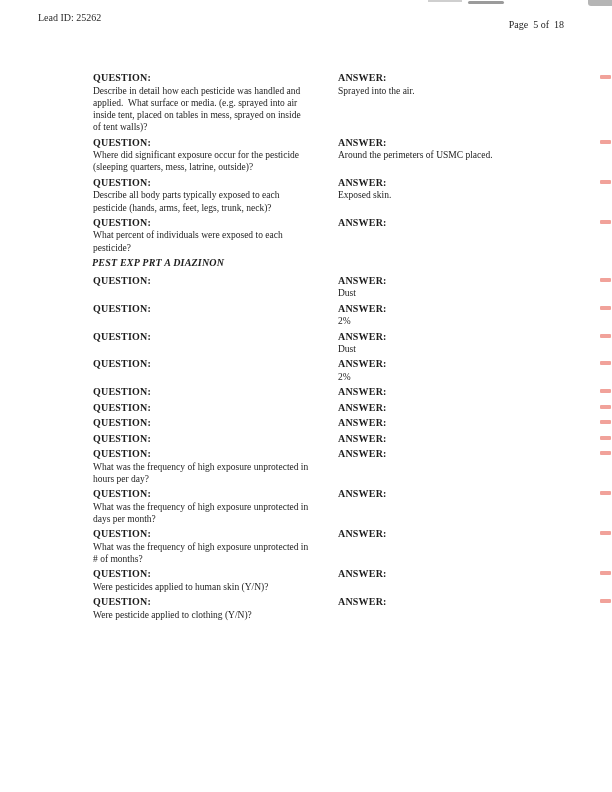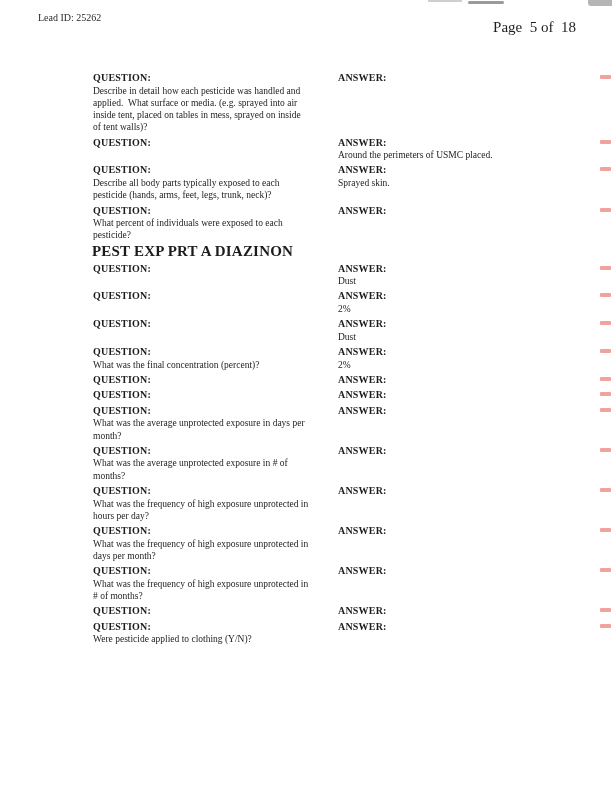--- a/index.html
+++ b/index.html
@@ -17,22 +17,22 @@
   .art1 { left:428px; top:0; width:34px; height:2px; background:#cfcfcf; }
   .art2 { left:468px; top:1px; width:36px; height:3px; background:#9b9b9b; border-radius:2px; }
   .art3 { right:0; top:0; width:24px; height:6px; background:#b5b5b5; border-radius:0 0 0 3px; }
 
   .page-header { position:absolute; top:0; left:0; right:0; height:40px; }
   .lead-id {
     position:absolute; left:38px; top:12px;
     font-size:10px; color:#2a2a2a; white-space:pre;
   }
   .page-number {
-    position:absolute; right:36px; top:19px;
-    font-size:15px; color:#1e1e1e; white-space:pre;padding-left:11px;
+    position:absolute; right:48px; top:19px;
+    font-size:10px; color:#1e1e1e; white-space:pre;padding-left:11px;
   }
 
   .content { position:absolute; top:71px; left:58px; right:48px;margin-left:35px; }
 
   .qa-row {
     position:relative;
     display:grid;
     grid-template-columns:245px 1fr;
     margin-bottom:2px;
   }
@@ -42,24 +42,25 @@
     line-height:13.5px;
     letter-spacing:0.2px;
   }
   .q-text, .a-text {
     font-size:9.5px;
     line-height:12.3px;
     white-space:pre-wrap;
   }
   .section-title {
     font-weight:bold;
-    font-size:15px;
+    font-size:10px;
     line-height:14px;
     letter-spacing:0.2px;
     margin:2px 0 4px -1px;
+    font-style:italic;
   }
   
   .mark {
     position:absolute;
     right:-47px;
     top:4px;
     width:11px;
     height:4px;
     background:var(--mark);
     border-radius:1px;
@@ -82,44 +83,47 @@
   <div class="qa-row">
     <div class="q-cell">
         <div class="label">QUESTION:</div>
         <div class="q-text">Describe in detail how each pesticide was handled and
 applied.  What surface or media. (e.g. sprayed into air
 inside tent, placed on tables in mess, sprayed on inside
 of tent walls)?</div>
       </div>
     <div class="a-cell">
         <div class="label">ANSWER:</div>
-      </div>
-    <span class="mark"></span>
-  </div>
-
-  <div class="qa-row">
-    <div class="q-cell">
-        <div class="label">QUESTION:</div>
+        <div class="a-text">Sprayed into the air.</div>
+      </div>
+    <span class="mark"></span>
+  </div>
+
+  <div class="qa-row">
+    <div class="q-cell">
+        <div class="label">QUESTION:</div>
+        <div class="q-text">Where did significant exposure occur for the pesticide
+(sleeping quarters, mess, latrine, outside)?</div>
       </div>
     <div class="a-cell">
         <div class="label">ANSWER:</div>
         <div class="a-text">Around the perimeters of USMC placed.</div>
       </div>
     <span class="mark"></span>
   </div>
 
   <div class="qa-row">
     <div class="q-cell">
         <div class="label">QUESTION:</div>
         <div class="q-text">Describe all body parts typically exposed to each
 pesticide (hands, arms, feet, legs, trunk, neck)?</div>
       </div>
     <div class="a-cell">
         <div class="label">ANSWER:</div>
-        <div class="a-text">Sprayed skin.</div>
+        <div class="a-text">Exposed skin.</div>
       </div>
     <span class="mark"></span>
   </div>
 
   <div class="qa-row">
     <div class="q-cell">
         <div class="label">QUESTION:</div>
         <div class="q-text">What percent of individuals were exposed to each
 pesticide?</div>
       </div>
@@ -161,21 +165,20 @@
     <div class="a-cell">
         <div class="label">ANSWER:</div>
         <div class="a-text">Dust</div>
       </div>
     <span class="mark"></span>
   </div>
 
   <div class="qa-row">
     <div class="q-cell">
         <div class="label">QUESTION:</div>
-        <div class="q-text">What was the final concentration (percent)?</div>
       </div>
     <div class="a-cell">
         <div class="label">ANSWER:</div>
         <div class="a-text">2%</div>
       </div>
     <span class="mark"></span>
   </div>
 
   <div class="qa-row">
     <div class="q-cell">
@@ -195,35 +198,31 @@
     <div class="a-cell">
         <div class="label">ANSWER:</div>
         <div class="a-text"></div>
       </div>
     <span class="mark"></span>
   </div>
 
   <div class="qa-row">
     <div class="q-cell">
         <div class="label">QUESTION:</div>
-        <div class="q-text">What was the average unprotected exposure in days per
-month?</div>
-      </div>
-    <div class="a-cell">
-        <div class="label">ANSWER:</div>
-        <div class="a-text"></div>
-      </div>
-    <span class="mark"></span>
-  </div>
-
-  <div class="qa-row">
-    <div class="q-cell">
-        <div class="label">QUESTION:</div>
-        <div class="q-text">What was the average unprotected exposure in # of
-months?</div>
+      </div>
+    <div class="a-cell">
+        <div class="label">ANSWER:</div>
+        <div class="a-text"></div>
+      </div>
+    <span class="mark"></span>
+  </div>
+
+  <div class="qa-row">
+    <div class="q-cell">
+        <div class="label">QUESTION:</div>
       </div>
     <div class="a-cell">
         <div class="label">ANSWER:</div>
         <div class="a-text"></div>
       </div>
     <span class="mark"></span>
   </div>
 
   <div class="qa-row">
     <div class="q-cell">
@@ -260,20 +259,21 @@
     <div class="a-cell">
         <div class="label">ANSWER:</div>
         <div class="a-text"></div>
       </div>
     <span class="mark"></span>
   </div>
 
   <div class="qa-row">
     <div class="q-cell">
         <div class="label">QUESTION:</div>
+        <div class="q-text">Were pesticides applied to human skin (Y/N)?</div>
       </div>
     <div class="a-cell">
         <div class="label">ANSWER:</div>
         <div class="a-text"></div>
       </div>
     <span class="mark"></span>
   </div>
 
   <div class="qa-row">
     <div class="q-cell">

